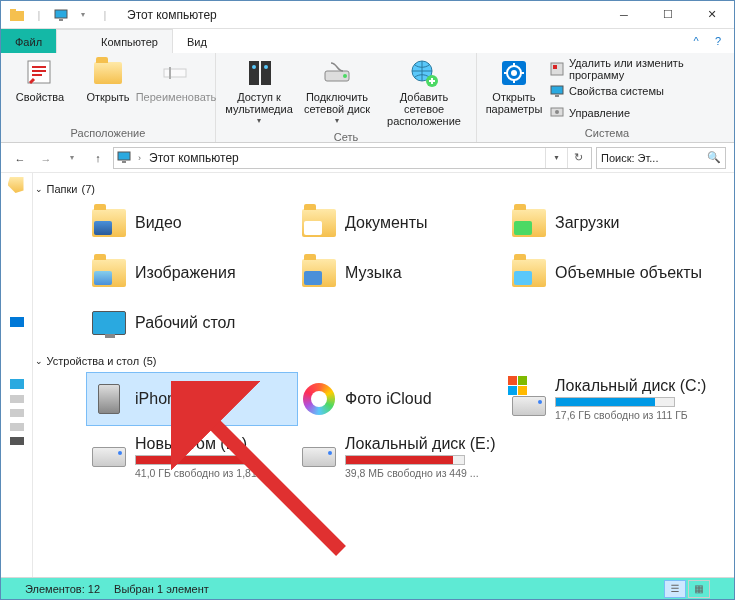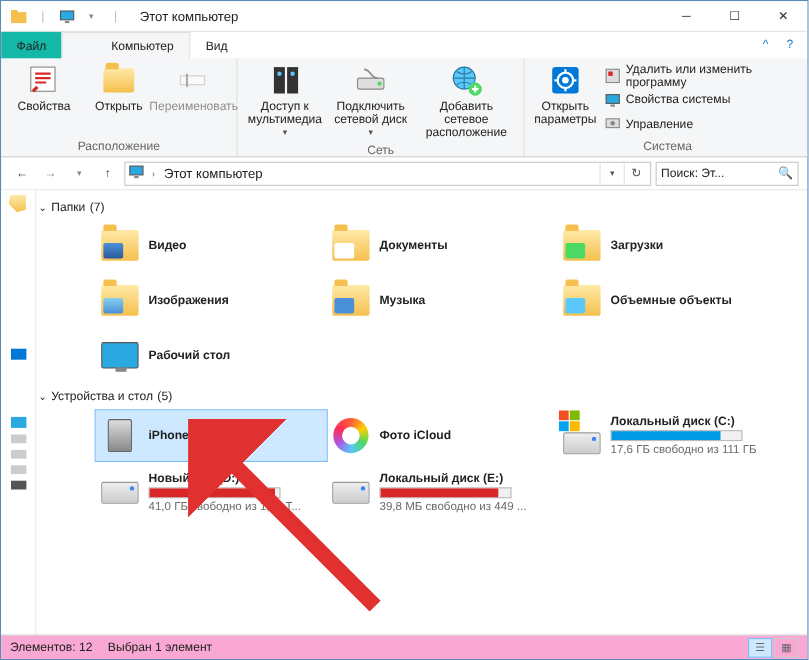--- a/index.html
+++ b/index.html
@@ -38,26 +38,26 @@
 .main{display:flex;height:calc(600px - 28px - 24px - 90px - 30px - 22px);}
 .sidebar{width:32px;border-right:1px solid #e8e8e8;background:#fff;display:flex;flex-direction:column;gap:6px;padding-top:4px;align-items:center;}
 .sidebaritem{width:18px;height:18px;}
 .content{flex:1;overflow:auto;padding:6px 10px 6px 2px;}
 .grouphdr{display:flex;align-items:center;color:#0b4e8e;font-size:12px;padding:4px 0 6px 0;gap:4px;}
 .grouphdr .chev{font-size:9px;}
 .items-grid{display:flex;flex-wrap:wrap;padding-left:52px;}
 .item{width:210px;display:flex;align-items:center;gap:8px;padding:4px;margin:0 0 6px 0;}
 .item .icon{width:36px;height:36px;flex-shrink:0;display:flex;align-items:center;justify-content:center;}
 .item .info{display:flex;flex-direction:column;gap:2px;min-width:0;}
-.item .name{font-size:11px;font-weight:bold;}
+.item .name{font-size:16px;}
 .item.selected{background:#cde8ff;outline:1px solid #7abdf7;}
 .drivebar{width:120px;height:10px;border:1px solid #bbb;position:relative;background:#f0f0f0;}
 .drivebar .fill{position:absolute;left:0;top:0;bottom:0;}
 .drivesub{color:#6a6a6a;font-size:10.5px;}
-.statusbar{position:absolute;bottom:0;left:0;right:0;height:22px;border-top:1px solid #d8d8d8;background:#f9a8d4;display:flex;align-items:center;padding:0 8px;font-size:11px;gap:14px;}
+.statusbar{position:absolute;bottom:0;left:0;right:0;height:22px;border-top:1px solid #d8d8d8;background:#5eead4;display:flex;align-items:center;padding:0 24px;font-size:11px;gap:14px;}
 .viewbtns{margin-left:auto;display:flex;gap:2px;}
 .viewbtn{width:22px;height:18px;border:1px solid #ccc;display:flex;align-items:center;justify-content:center;font-size:10px;color:#666;}
 .viewbtn.active{background:#cde8ff;border-color:#7abdf7;}
 .arrow-overlay{position:absolute;pointer-events:none;}
 
 .folder{width:34px;height:28px;background:linear-gradient(#ffe9a8,#f5c04e);border-radius:2px;position:relative;}
 .folder:before{content:"";position:absolute;top:-5px;left:2px;width:12px;height:6px;background:#f5c04e;border-radius:2px 2px 0 0;}
 .folder .overlay{position:absolute;bottom:2px;left:2px;width:18px;height:14px;border-radius:2px;}
 .monitor{width:34px;height:24px;background:#2aa9e0;border:1px solid #555;border-radius:2px;position:relative;}
 .monitor:after{content:"";position:absolute;bottom:-4px;left:12px;width:10px;height:4px;background:#888;}

